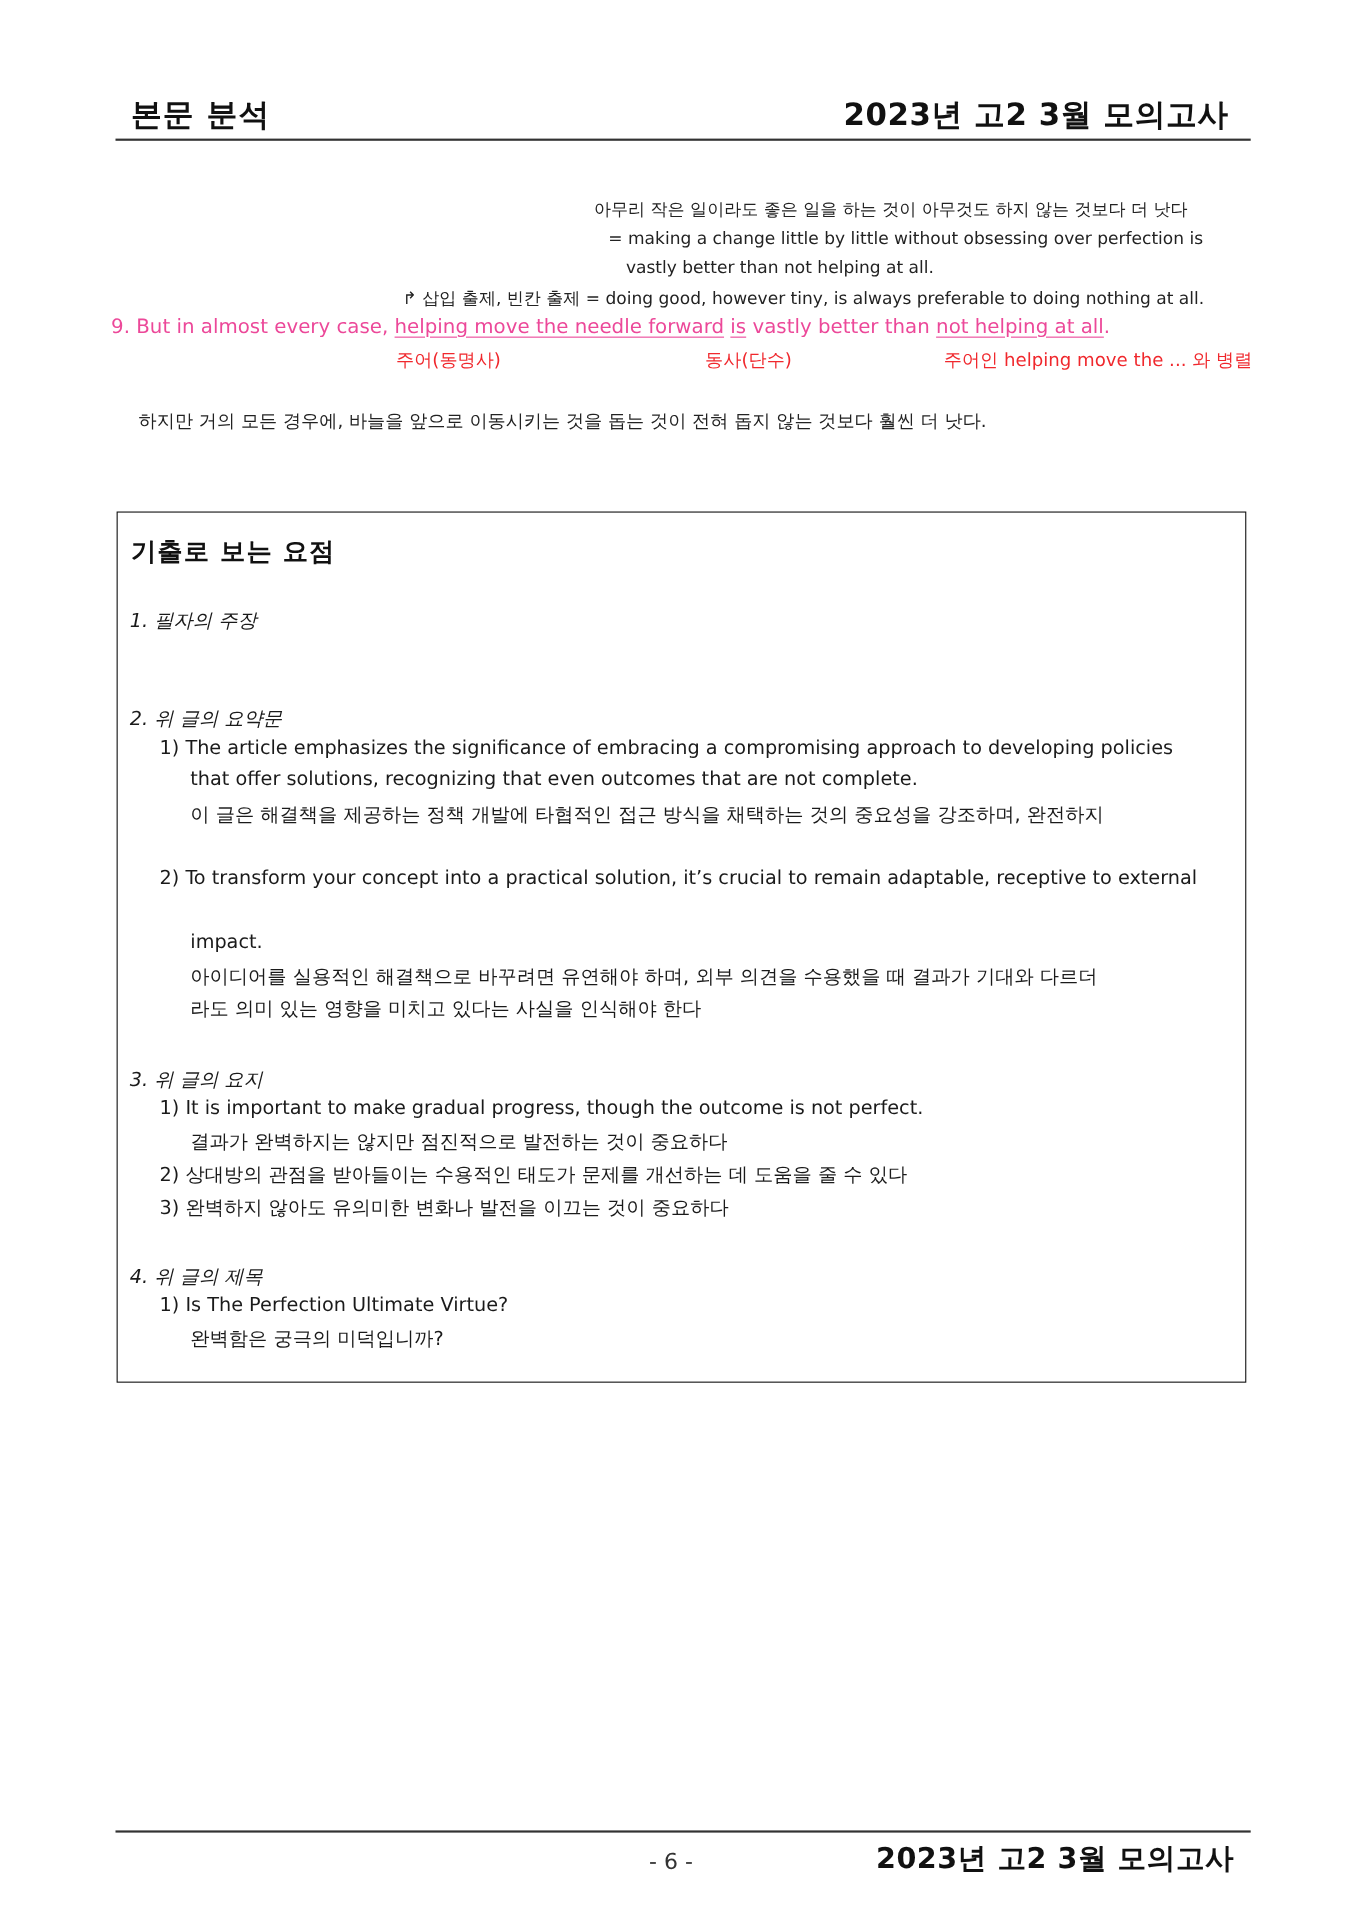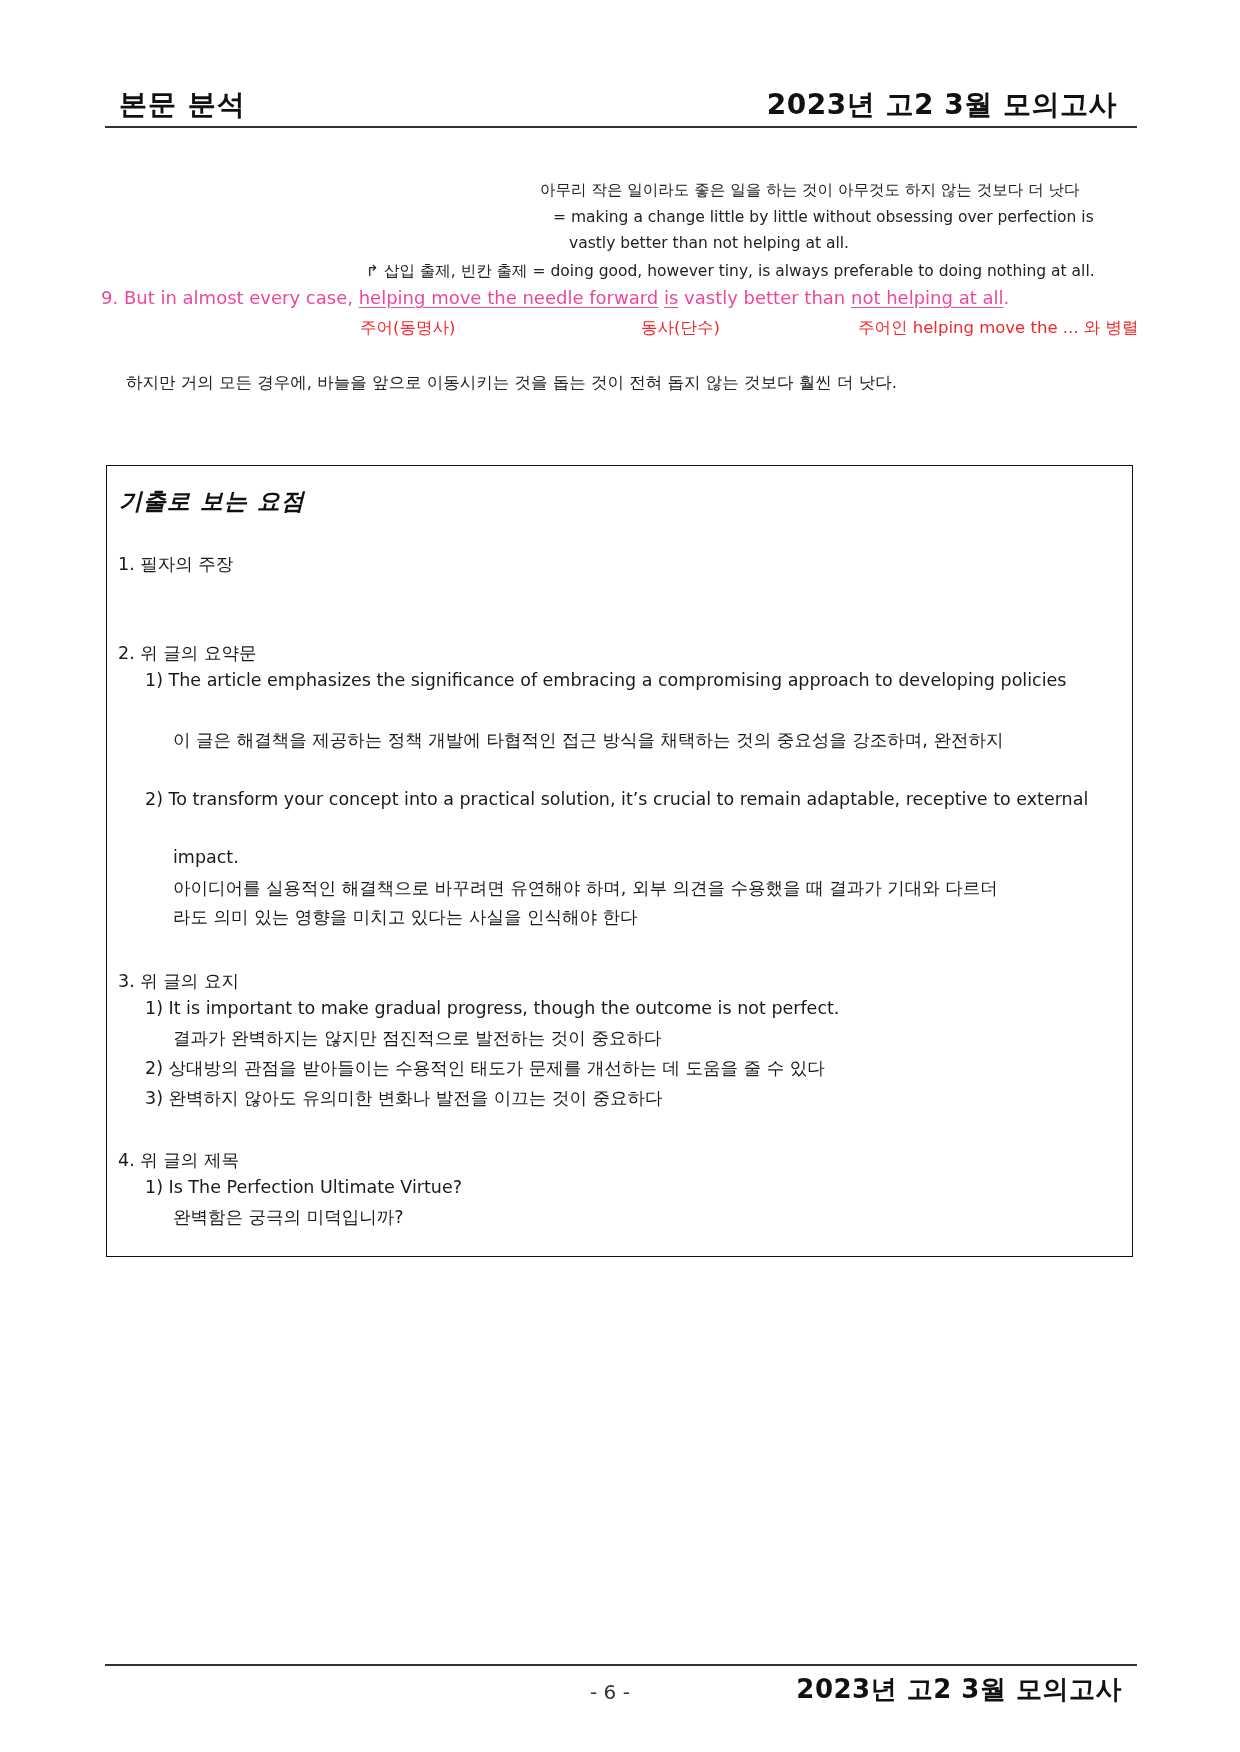--- a/index.html
+++ b/index.html
@@ -21,23 +21,23 @@
   .sentence .u { text-decoration: underline; text-underline-offset: 3px; }
 
   .red { position: absolute; top: 317px; font-size: 16.5px; color: #f0282d; white-space: nowrap; }
   .red-1 { left: 360px; }
   .red-2 { left: 641px; }
   .red-3 { left: 858px; }
 
   .translation { position: absolute; left: 126px; top: 372px; font-size: 16.5px; white-space: nowrap; color: #222; }
 
   .summary-box { position: absolute; left: 106px; top: 465px; width: 1027px; height: 792px; border: 1.5px solid #111; }
-  .box-title { position: absolute; left: 12px; top: 20px; font-size: 23px; font-weight: bold; letter-spacing: 1px; font-style: italic; }
+  .box-title { position: absolute; left: 12px; top: 20px; font-size: 23px; font-weight: bold; letter-spacing: 1px; }
   .box-line { position: absolute; font-size: 17.5px; white-space: nowrap; color: #1a1a1a; }
-  .lvl1 { left: 11px; }
+  .lvl1 { left: 11px; font-style: italic; }
   .lvl2 { left: 38px; }
   .lvl3 { left: 66px; }
 
   .footer-rule { position: absolute; left: 105px; top: 1664px; width: 1032px; height: 2px; background: #333; }
   .page-num { position: absolute; left: 590px; top: 1680px; font-size: 20px; color: #333; }
   .footer-title { position: absolute; right: 118px; top: 1672px; font-size: 26px; font-weight: bold; letter-spacing: 0.5px; }
 </style>
 </head>
 <body>
 
@@ -60,20 +60,21 @@
 
 <div class="translation">하지만 거의 모든 경우에, 바늘을 앞으로 이동시키는 것을 돕는 것이 전혀 돕지 않는 것보다 훨씬 더 낫다.</div>
 
 <div class="summary-box">
   <div class="box-title">기출로 보는 요점</div>
 
   <div class="box-line lvl1" style="top:86px">1. 필자의 주장</div>
 
   <div class="box-line lvl1" style="top:175px">2. 위 글의 요약문</div>
   <div class="box-line lvl2" style="top:204px">1) The article emphasizes the significance of embracing a compromising approach to developing policies</div>
+  <div class="box-line lvl3" style="top:233px">that offer solutions, recognizing that even outcomes that are not complete.</div>
   <div class="box-line lvl3" style="top:262px">이 글은 해결책을 제공하는 정책 개발에 타협적인 접근 방식을 채택하는 것의 중요성을 강조하며, 완전하지</div>
   <div class="box-line lvl2" style="top:323px">2) To transform your concept into a practical solution, it’s crucial to remain adaptable, receptive to external</div>
   <div class="box-line lvl3" style="top:381px">impact.</div>
   <div class="box-line lvl3" style="top:410px">아이디어를 실용적인 해결책으로 바꾸려면 유연해야 하며, 외부 의견을 수용했을 때 결과가 기대와 다르더</div>
   <div class="box-line lvl3" style="top:439px">라도 의미 있는 영향을 미치고 있다는 사실을 인식해야 한다</div>
 
   <div class="box-line lvl1" style="top:503px">3. 위 글의 요지</div>
   <div class="box-line lvl2" style="top:532px">1) It is important to make gradual progress, though the outcome is not perfect.</div>
   <div class="box-line lvl3" style="top:560px">결과가 완벽하지는 않지만 점진적으로 발전하는 것이 중요하다</div>
   <div class="box-line lvl2" style="top:590px">2) 상대방의 관점을 받아들이는 수용적인 태도가 문제를 개선하는 데 도움을 줄 수 있다</div>

